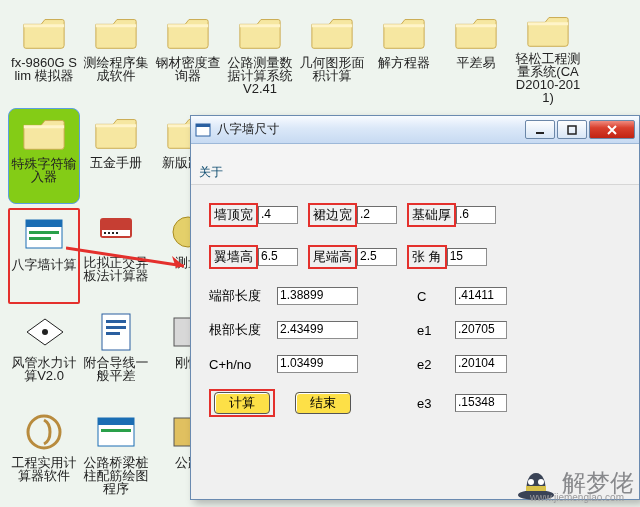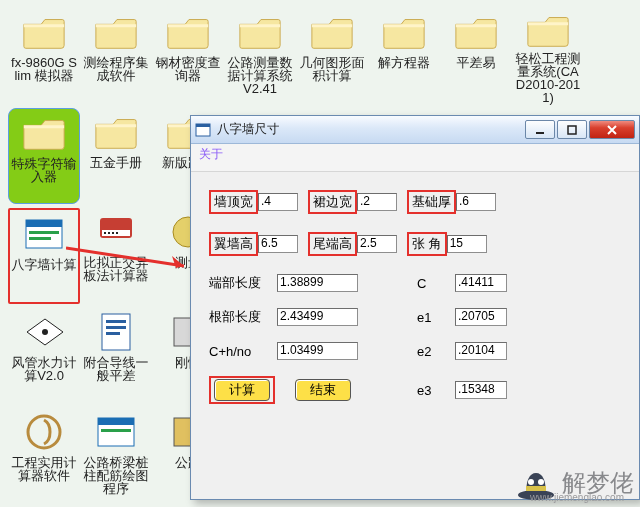--- a/index.html
+++ b/index.html
@@ -44,21 +44,21 @@
   }
   .titlebar .ti { width:16px; height:16px; margin-right:6px; display:flex; align-items:center; justify-content:center; }
   .titlebar .tt { flex:1; color:#1b1b1b; }
   .wb { display:flex; gap:2px; }
   .wb .btn {
     width:30px; height:19px; border:1px solid #6b87a8; border-radius:2px;
     display:flex; align-items:center; justify-content:center;
     background:linear-gradient(#fdfefe,#d8e6f6); font-size:10px; color:#222;
   }
   .wb .btn.close { width:46px; background:linear-gradient(#f08b7f,#d9402e 40%,#c12313); color:#fff; }
-  .menubar { height:28px; background:#f4f4f4; border-bottom:1px solid #d6d6d6; padding:2px 8px; font-size:12px; color:#8b5cf6; }
+  .menubar { height:14px; background:#f4f4f4; border-bottom:1px solid #d6d6d6; padding:20px 8px; font-size:12px; color:#0c4a6e; }
   .client { flex:1; background:#f0f0f0; padding:18px 12px 10px 18px; position:relative; }
 
   .row { display:flex; align-items:center; gap:10px; margin-bottom:18px; }
   .pair { display:flex; align-items:center; }
   .flab { font-size:13px; }
   .red { border:2px solid #e4302c; padding:1px 3px; }
   .inp {
     width:40px; height:18px; font-size:12px;
     background:#fff; border:1px solid #8e8e8e; border-top-color:#6d6d6d; border-left-color:#6d6d6d;
     padding:0 2px; overflow:hidden; white-space:nowrap;

